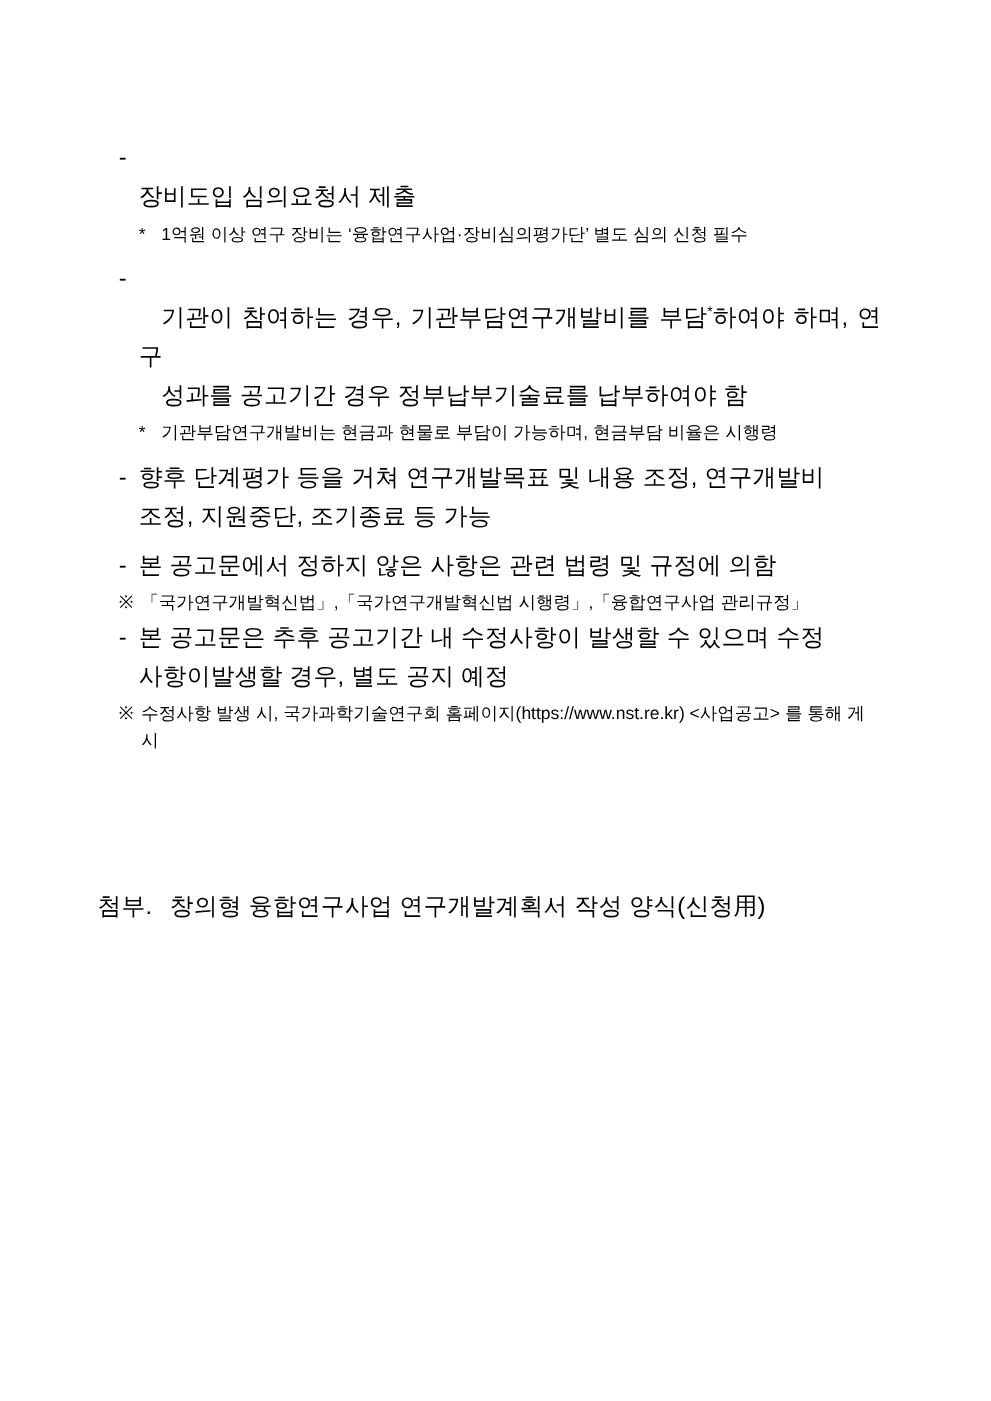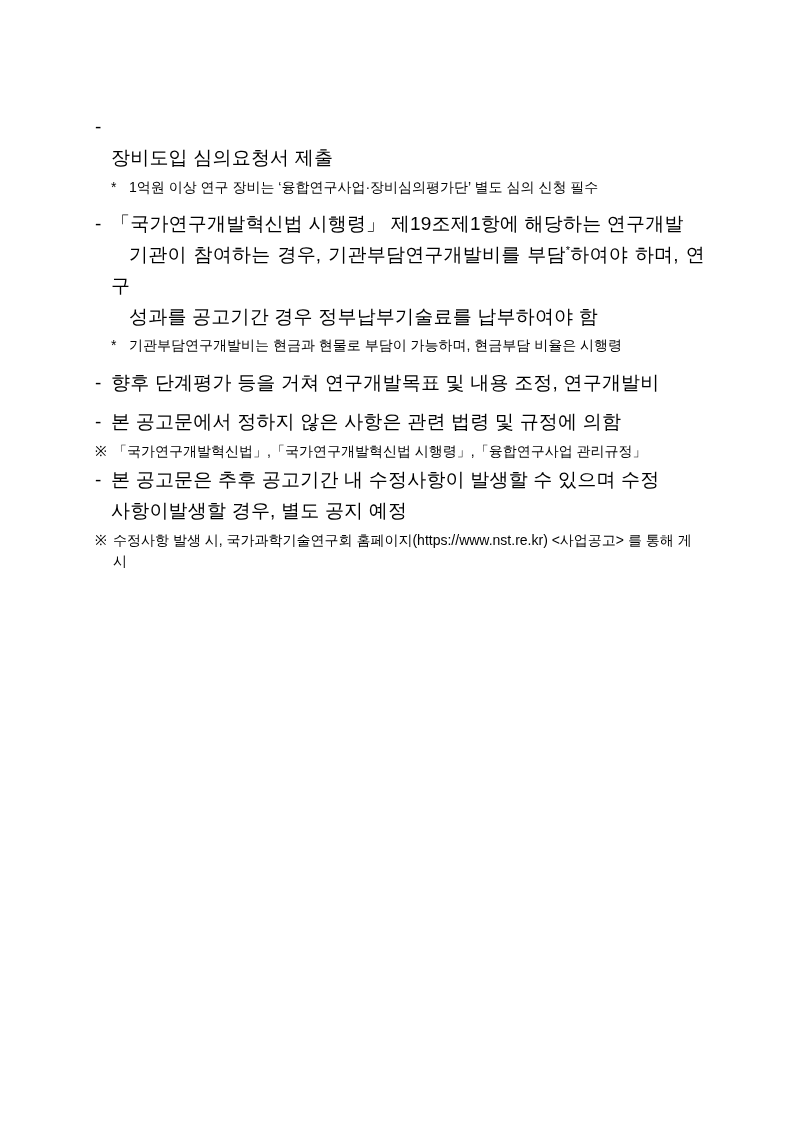--- a/index.html
+++ b/index.html
@@ -114,37 +114,38 @@
     <div class="note indented">
       <span class="mark">*</span>
       <span class="ntext">1억원 이상 연구 장비는 ‘융합연구사업·장비심의평가단’ 별도 심의 신청 필수</span>
     </div>
 
     <div class="gap-sm"></div>
 
     <div class="bullet">
       <span class="dash">-</span>
       <span class="btext">
-        <span>「국가연구개발혁신법 시행령」 제19조제1항에 해당하는 연구개발</span><br>
+        <br>
         <span class="line-indent">기관이 참여하는 경우, 기관부담연구개발비를 부담</span><span class="sup">*</span><span>하여야 하며, 연구</span><br>
         <span class="line-indent">성과를 공고기간 경우 정부납부기술료를 납부하여야 함</span>
       </span>
     </div>
 
     <div class="note indented">
       <span class="mark">*</span>
       <span class="ntext">기관부담연구개발비는 현금과 현물로 부담이 가능하며, 현금부담 비율은 시행령</span>
     </div>
 
     <div class="gap-sm"></div>
 
     <div class="bullet">
       <span class="dash">-</span>
       <span class="btext">
         <span>향후 단계평가 등을 거쳐 연구개발목표 및 내용 조정, 연구개발비</span><br>
+        <span>조정, 지원중단, 조기종료 등 가능</span>
       </span>
     </div>
 
     <div class="gap-sm"></div>
 
     <div class="bullet">
       <span class="dash">-</span>
       <span class="btext"><span>본 공고문에서 </span><span class="bold">정하지 않은 사항</span><span>은 </span><span class="bold">관련 법령 및 규정</span><span>에 의함</span></span>
     </div>
 
@@ -158,13 +159,16 @@
       <span class="btext just"><span>본 공고문은 추후 공고기간 내 수정사항이 발생할 수 있으며 </span><span class="bold">수정</span><br><span class="bold">사항</span><span>이</span><span class="bold">발생할 경우, 별도 공지 예정</span></span>
     </div>
 
     <div class="note">
       <span class="mark">※</span>
       <span class="ntext">수정사항 발생 시, 국가과학기술연구회 홈페이지(https://www.nst.re.kr) &lt;사업공고&gt; 를 통해 게시</span>
     </div>
 
   </div>
 
+  <div class="attachment">
+    <span class="label">첨부.</span><span>창의형 융합연구사업 연구개발계획서 작성 양식(신청用)</span>
+  </div>
 </div>
 
 </body></html>

